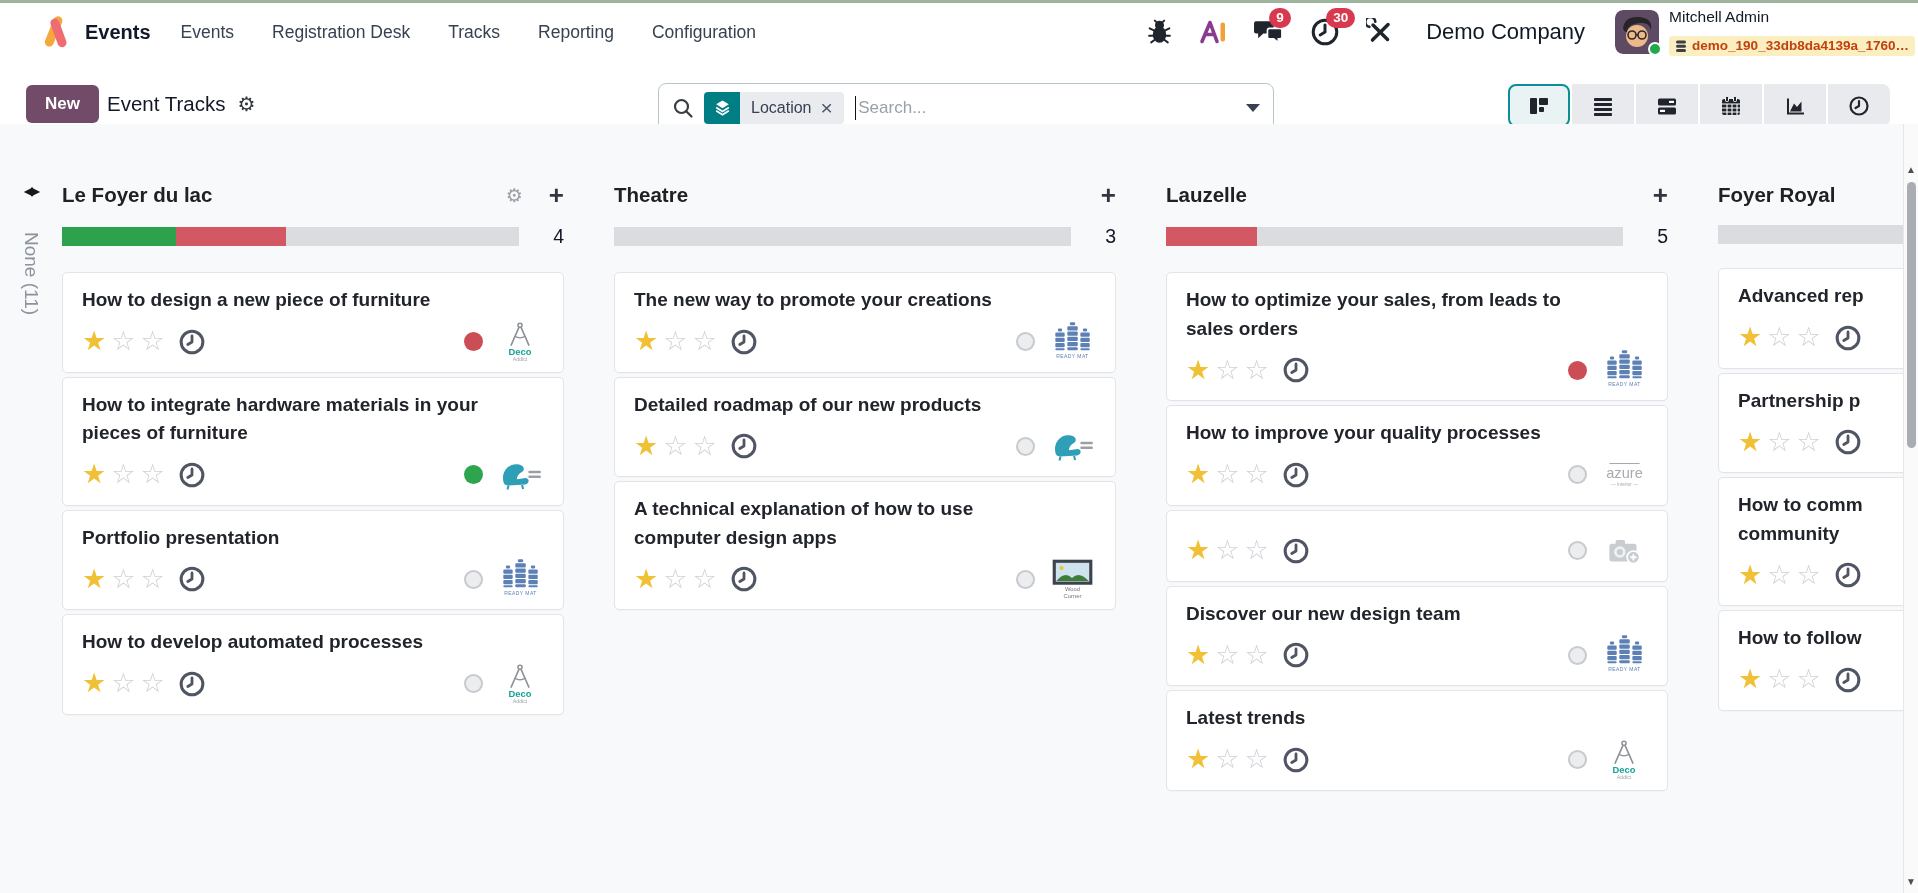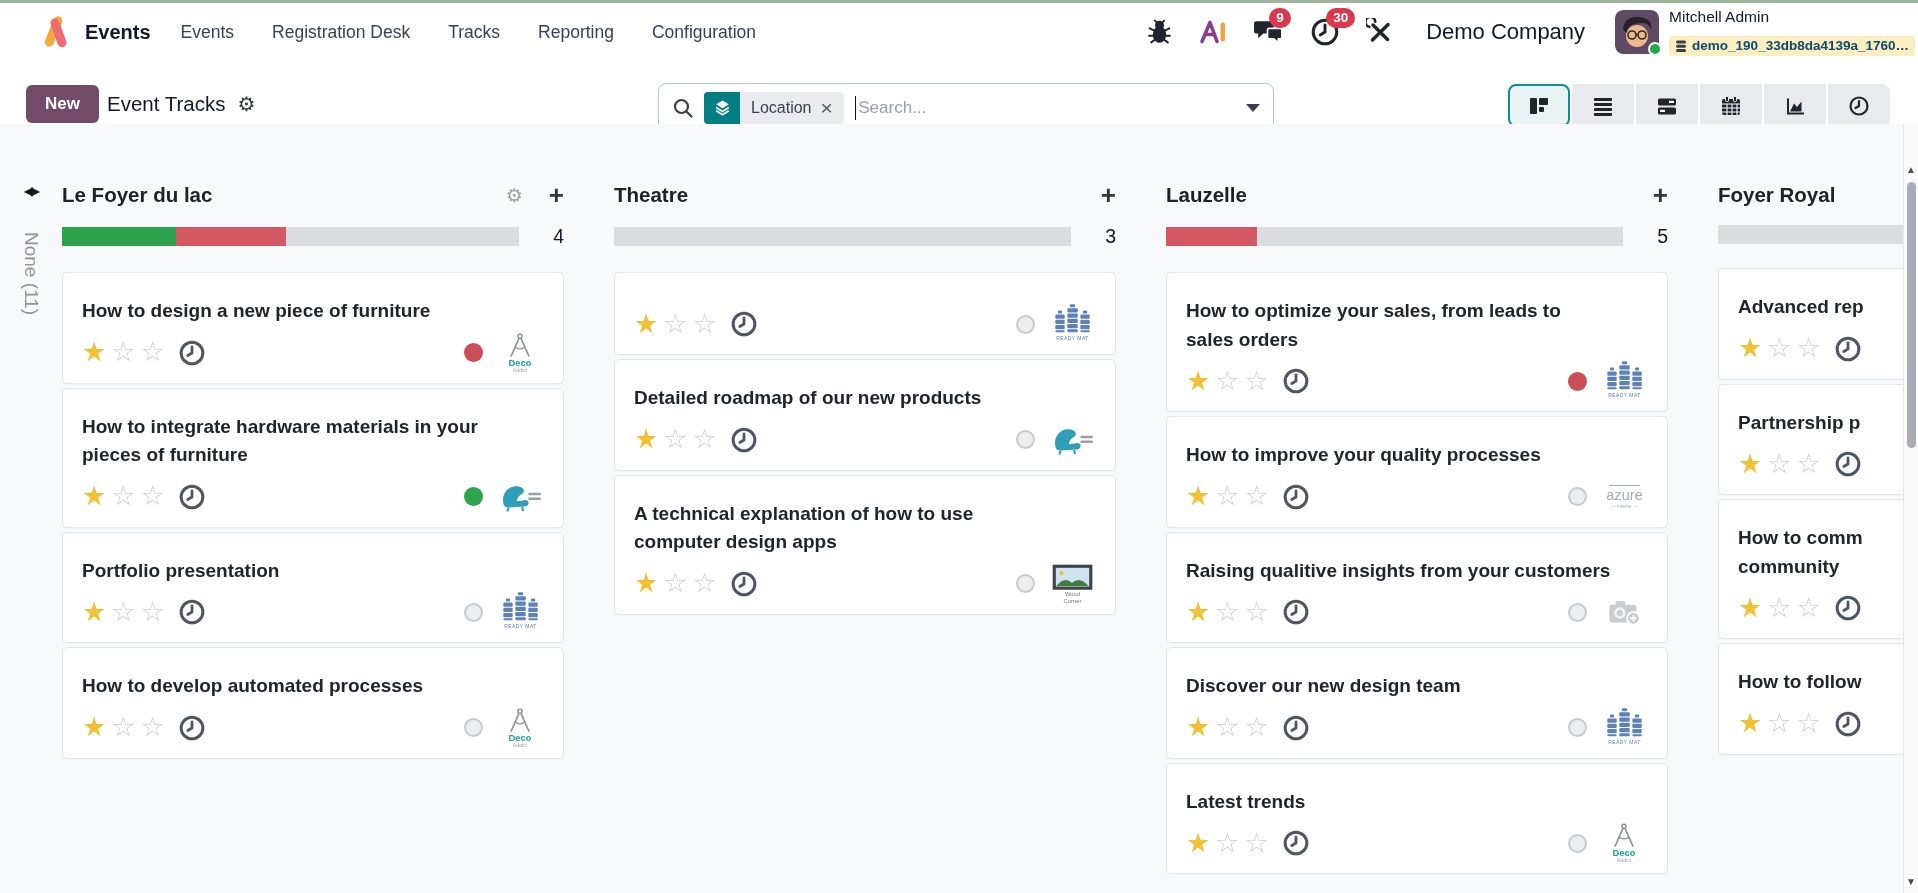--- a/index.html
+++ b/index.html
@@ -23,21 +23,21 @@
     font-size:13.5px; font-weight:700; border-radius:11px; padding:2px 7px; line-height:1.15; }
   .company-name { font-size:22px; color:#111827; margin-left:6px; white-space:nowrap; }
   .user-block { display:flex; align-items:center; margin-left:4px; cursor:pointer; }
   .avatar-wrap { position:relative; width:44px; height:44px; }
   .avatar { width:44px; height:44px; border-radius:8px; display:block; }
   .presence-dot { position:absolute; right:-3px; bottom:-2px; width:14px; height:14px;
     border-radius:50%; background:#21a94c; border:2px solid #fff; }
   .user-texts { margin-left:10px; display:flex; flex-direction:column; gap:3px; }
   .user-name { font-size:15.5px; color:#111827; line-height:1.1; }
   .db-chip { display:flex; align-items:center; gap:5px; background:#fbeec0; border-radius:3px;
-    padding:2px 6px; font-size:13.5px; font-weight:700; color:#0c4a6e; line-height:1.2;margin-top:8px; }
+    padding:2px 6px; font-size:13.5px; font-weight:700; color:#c2410c; line-height:1.2;margin-top:8px; }
 
   
   .control-panel { position:absolute; top:74px; left:0; width:100%; height:63px; background:#fff;
     border-bottom:1px solid #e2e4e8; }
   .cp-left { position:absolute; left:26px; top:11px; display:flex; align-items:center; }
   .btn-new { background:#714b67; color:#fff; font-size:17px; font-weight:700; border:none;
     border-radius:6px; padding:9px 19px; cursor:pointer; }
   .page-title { font-size:20.5px; font-weight:500; color:#111827; margin-left:8px; }
   .title-gear { font-size:20px; color:#33373f; margin-left:12px; cursor:pointer; }
 
@@ -76,21 +76,21 @@
   .col-title { font-size:20.5px; font-weight:700; color:#202124; flex:1; white-space:nowrap; overflow:hidden; }
   .col-gear { font-size:19px; color:#9aa0a8; cursor:pointer; margin-right:26px; }
   .col-plus { font-size:26px; font-weight:700; color:#32363e; cursor:pointer; line-height:1; }
   .progress-row { display:flex; align-items:center; margin-top:13px; margin-bottom:24px; }
   .progress-track { flex:1; height:19px; background:#dbdce0; overflow:hidden; display:flex; cursor:pointer; }
   .seg-green { background:#2ea14d; height:100%; }
   .seg-red { background:#d35864; height:100%; }
   .col-count { width:45px; text-align:right; font-size:19.5px; font-weight:500; color:#111827; }
 
   .kanban-card { background:#fff; border:1px solid #e3e4e8; border-radius:5px;
-    padding:24px 19px 12px; margin-bottom:4px; cursor:pointer; box-shadow:0 1px 1px rgba(0,0,0,.02); }
+    padding:13px 19px 12px; margin-bottom:4px; cursor:pointer; box-shadow:0 1px 1px rgba(0,0,0,.02); }
   .card-title { font-size:19px; font-weight:600; color:#21252b; line-height:1.5; max-width:426px; }
   .card-bottom { display:flex; align-items:center; justify-content:space-between; margin-top:9px; height:36px; }
   .card-left { display:flex; align-items:center; }
   .stars { display:flex; align-items:center; gap:5px; font-size:27px; line-height:1; cursor:pointer; }
   .star-on { color:#f0c136; }
   .star-off { color:#cdd0d5; }
   .card-clock { margin-left:13px; cursor:pointer; display:flex; }
   .card-right { display:flex; align-items:center; gap:13px; }
   .dot { width:19px; height:19px; border-radius:50%; cursor:pointer; flex:none; }
   .dot-red { background:#cb4e57; }
@@ -451,20 +451,21 @@
     <div class="col-header">
       <span class="col-title">Theatre</span>
       <span class="col-plus">+</span>
     </div>
     <div class="progress-row">
       <div class="progress-track"></div>
       <span class="col-count">3</span>
     </div>
 
     <div class="kanban-card">
+      <div class="card-title">The new way to promote your creations</div>
       <div class="card-bottom">
         <span class="card-left">
           <span class="stars">
               <span class="star-on">★</span>
               <span class="star-off">☆</span>
               <span class="star-off">☆</span>
             </span>
           <span class="card-clock">
               <svg width="28" height="28" viewBox="0 0 24 24">
                 <use href="#icon-card-clock"></use>
@@ -583,21 +584,20 @@
         <span class="card-right">
           <span class="dot dot-empty"></span>
           <svg class="logo" viewBox="0 0 46 40">
               <use href="#logo-azure-interior"></use>
             </svg>
         </span>
       </div>
     </div>
 
     <div class="kanban-card">
-      <div class="card-title">Raising qualitive insights from your customers</div>
       <div class="card-bottom">
         <span class="card-left">
           <span class="stars">
               <span class="star-on">★</span>
               <span class="star-off">☆</span>
               <span class="star-off">☆</span>
             </span>
           <span class="card-clock">
               <svg width="28" height="28" viewBox="0 0 24 24">
                 <use href="#icon-card-clock"></use>

